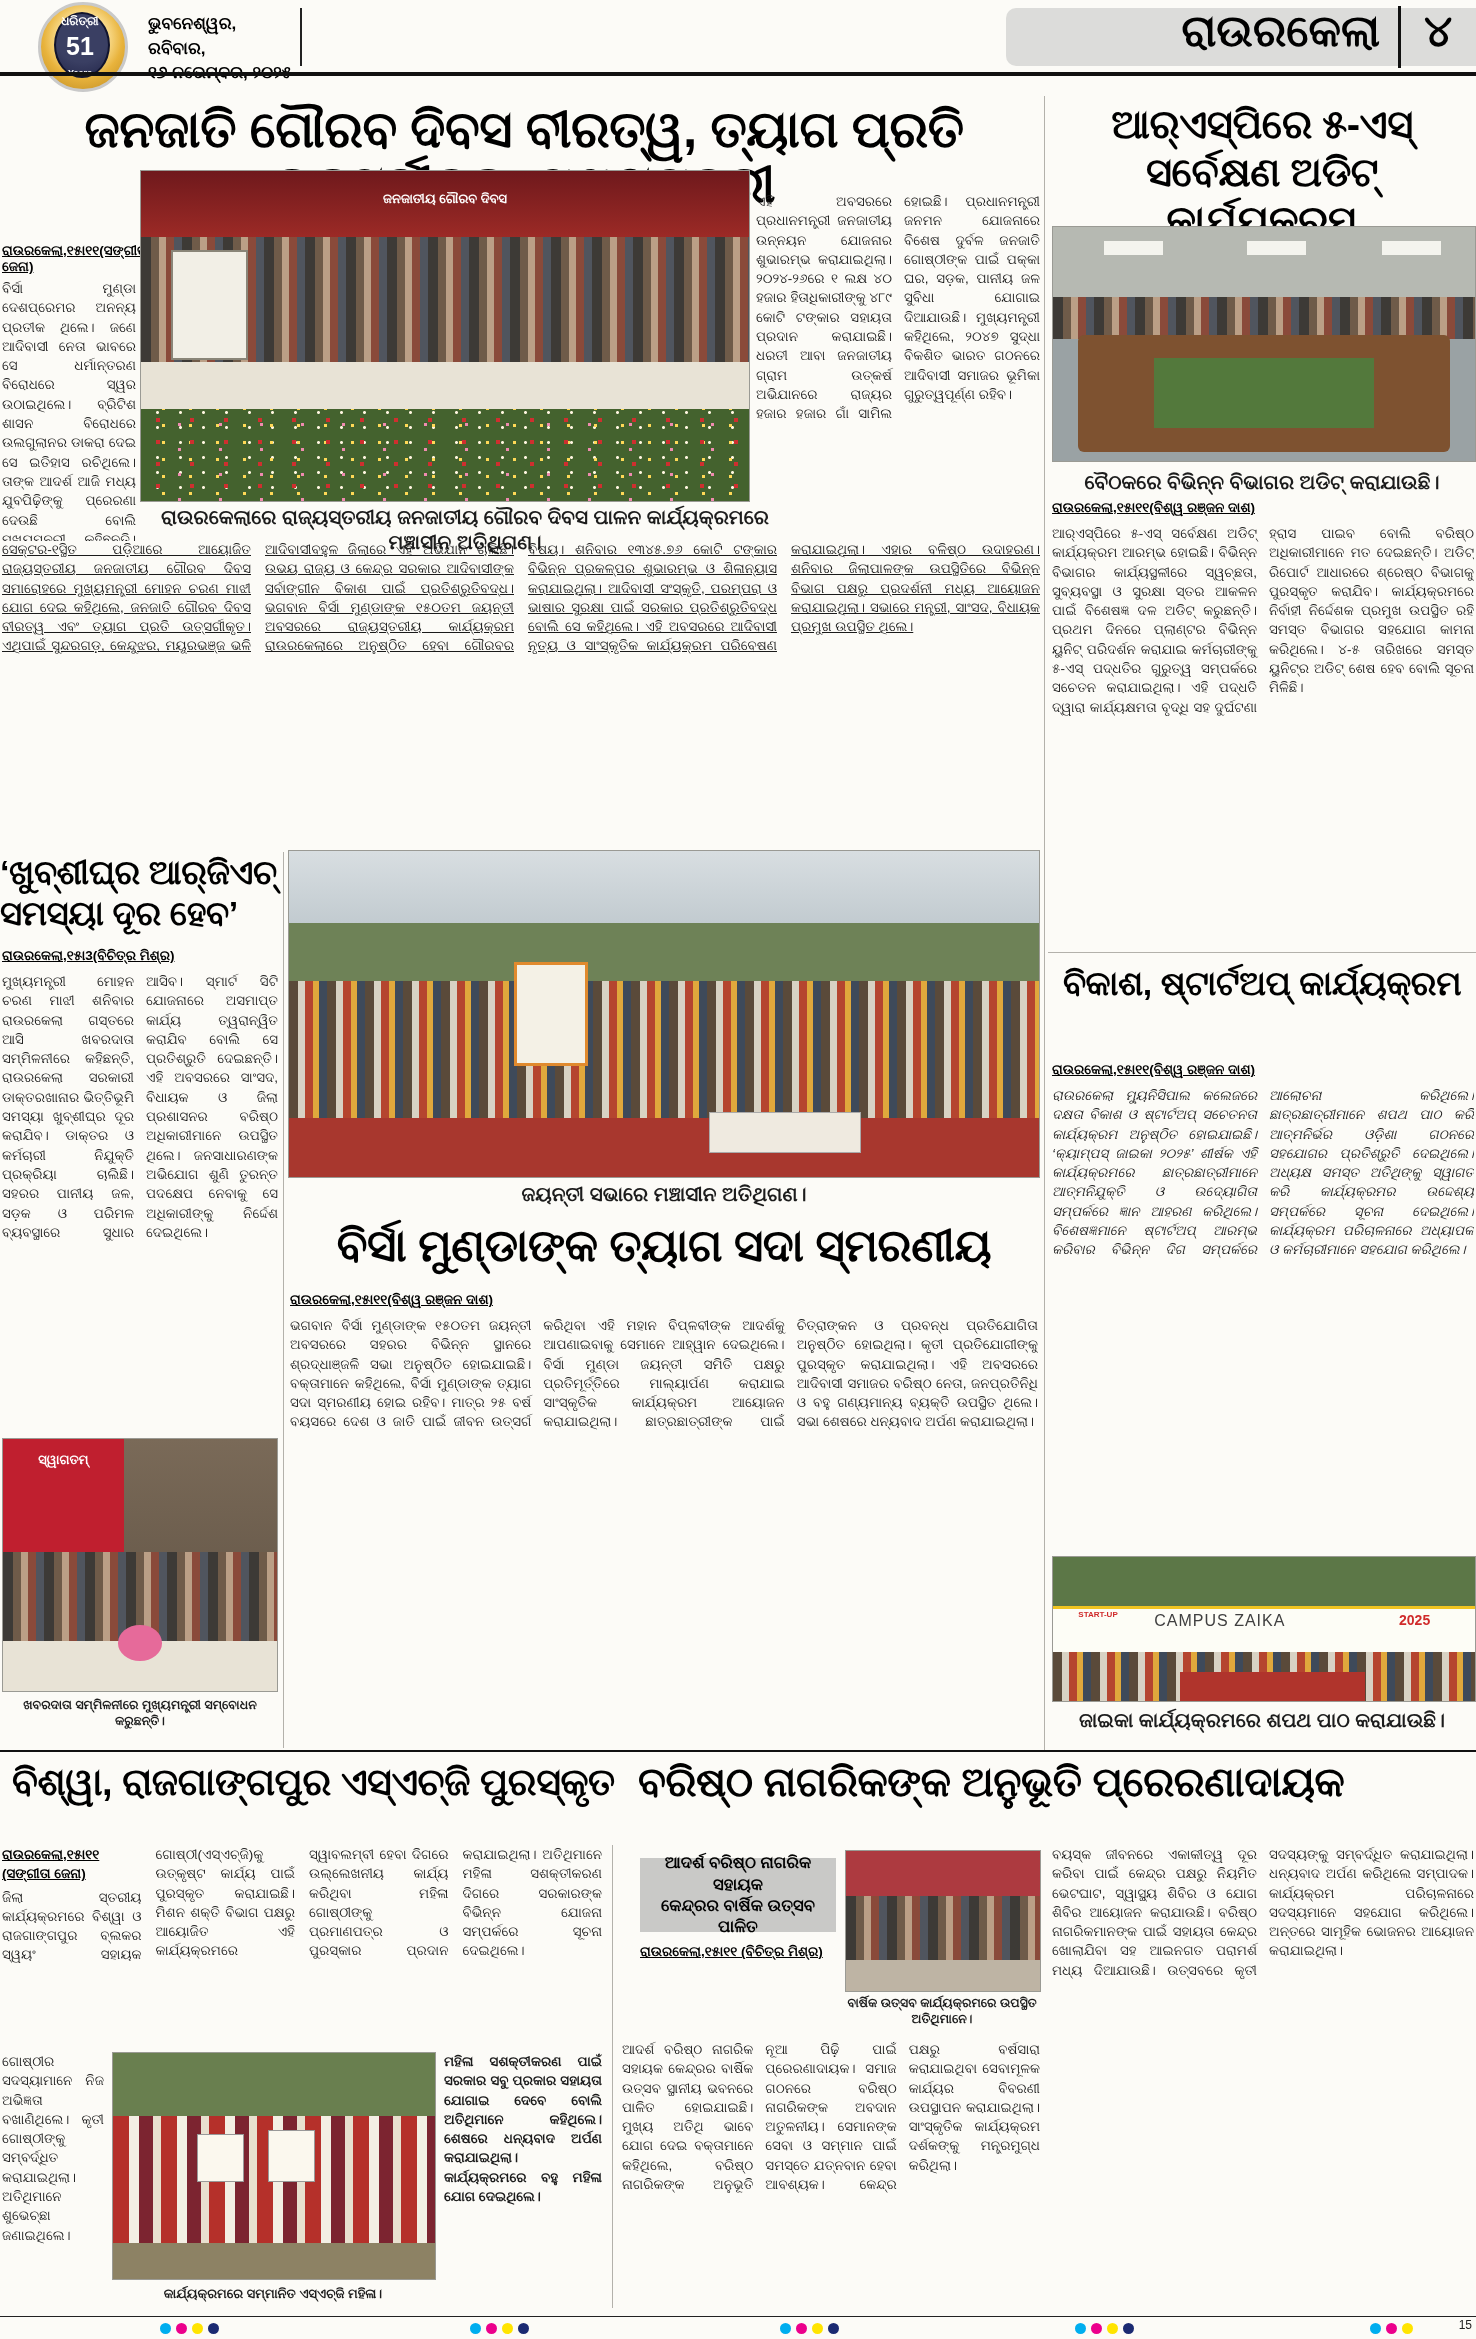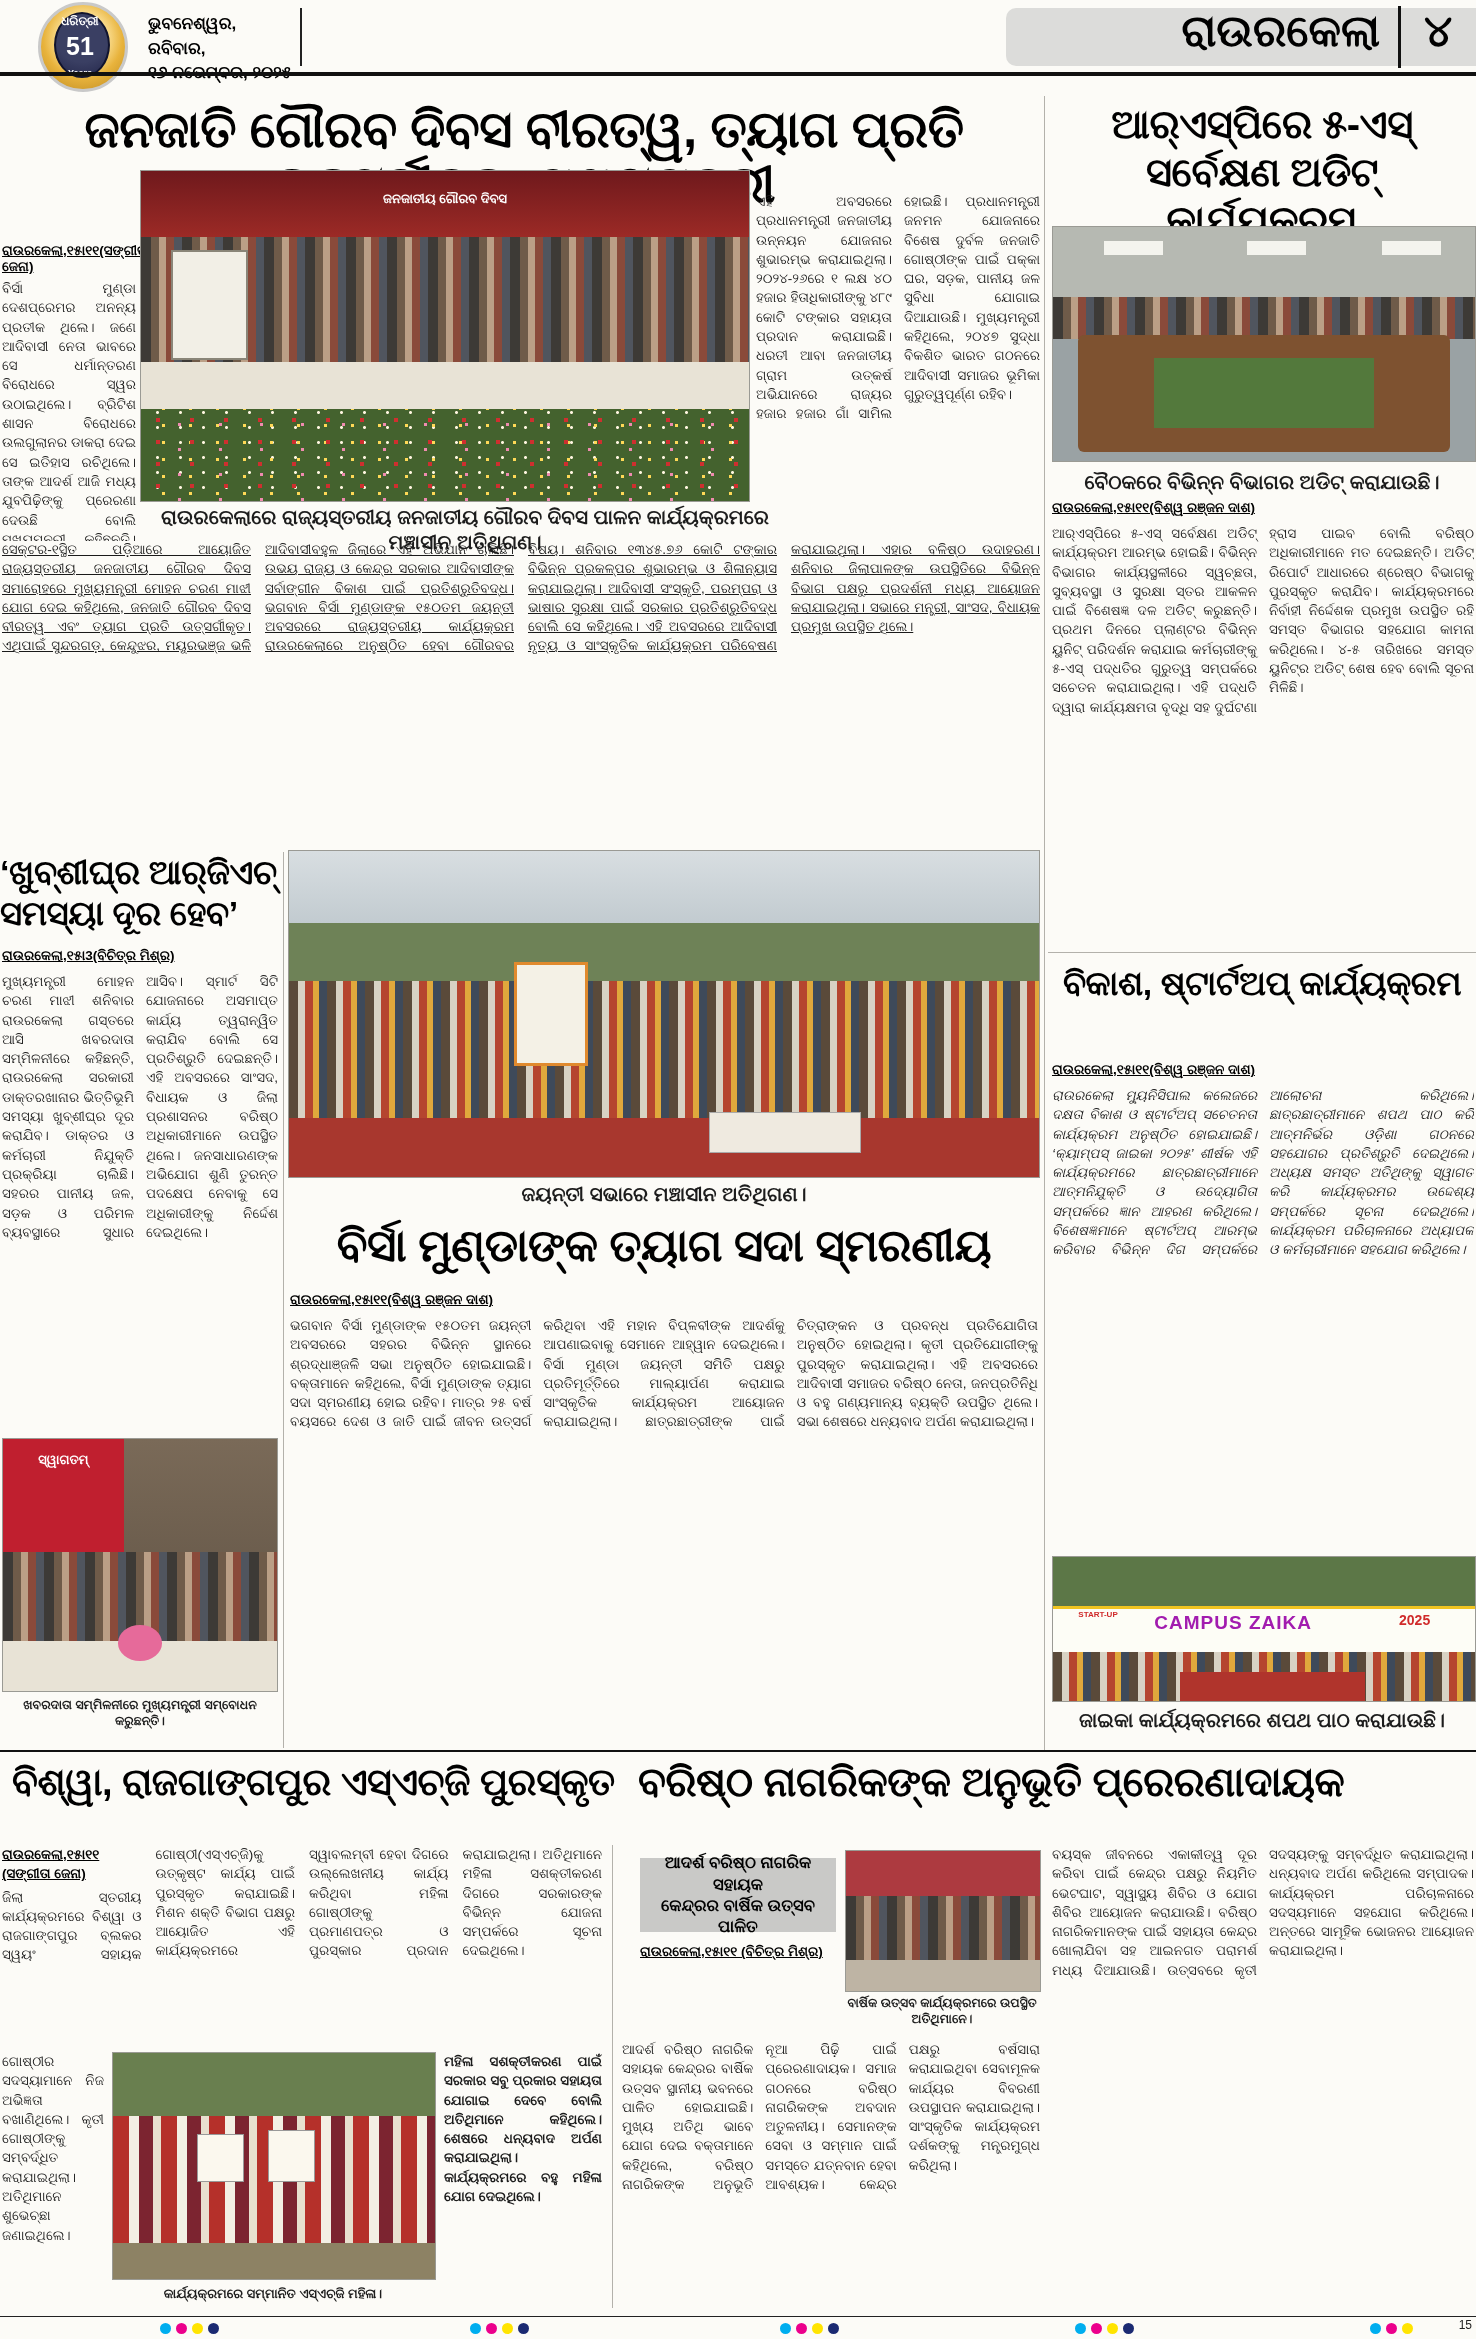--- a/index.html
+++ b/index.html
@@ -217,21 +217,21 @@
   <div>
     <div class="abs headline" id="municipal-headline">
       <div>ବିକାଶ, ଷ୍ଟାର୍ଟଅପ୍ କାର୍ଯ୍ୟକ୍ରମ</div>
     </div>
     <div class="abs dateline" id="municipal-dateline">ରାଉରକେଲା,୧୫ା୧୧(ବିଶ୍ୱ ରଞ୍ଜନ ଦାଶ)</div>
     <div class="abs body-text cols2" id="municipal-body">ରାଉରକେଲା ମ୍ୟୁନିସିପାଲ କଲେଜରେ ଦକ୍ଷତା ବିକାଶ ଓ ଷ୍ଟାର୍ଟଅପ୍ ସଚେତନତା କାର୍ଯ୍ୟକ୍ରମ ଅନୁଷ୍ଠିତ ହୋଇଯାଇଛି। ‘କ୍ୟାମ୍ପସ୍ ଜାଇକା ୨୦୨୫’ ଶୀର୍ଷକ ଏହି କାର୍ଯ୍ୟକ୍ରମରେ ଛାତ୍ରଛାତ୍ରୀମାନେ ଆତ୍ମନିଯୁକ୍ତି ଓ ଉଦ୍ୟୋଗିତା ସମ୍ପର୍କରେ ଜ୍ଞାନ ଆହରଣ କରିଥିଲେ। ବିଶେଷଜ୍ଞମାନେ ଷ୍ଟାର୍ଟଅପ୍ ଆରମ୍ଭ କରିବାର ବିଭିନ୍ନ ଦିଗ ସମ୍ପର୍କରେ ଆଲୋଚନା କରିଥିଲେ। ଛାତ୍ରଛାତ୍ରୀମାନେ ଶପଥ ପାଠ କରି ଆତ୍ମନିର୍ଭର ଓଡ଼ିଶା ଗଠନରେ ସହଯୋଗର ପ୍ରତିଶ୍ରୁତି ଦେଇଥିଲେ। ଅଧ୍ୟକ୍ଷ ସମସ୍ତ ଅତିଥିଙ୍କୁ ସ୍ୱାଗତ କରି କାର୍ଯ୍ୟକ୍ରମର ଉଦ୍ଦେଶ୍ୟ ସମ୍ପର୍କରେ ସୂଚନା ଦେଇଥିଲେ। କାର୍ଯ୍ୟକ୍ରମ ପରିଚାଳନାରେ ଅଧ୍ୟାପକ ଓ କର୍ମଚାରୀମାନେ ସହଯୋଗ କରିଥିଲେ।</div>
     <div class="photo" id="zaika-photo">
       <div class="ph-band" style="top:0;height:34%;background:#5c7747;"></div>
       <div class="ph-band" style="top:34%;height:32%;background:#fdfdf6;border-top:3px solid #f0c420;border-bottom:3px solid #f0c420;"></div>
       <div class="abs" style="left:6%;top:37%;font-size:8px;font-weight:bold;color:#d02b2b;">START-UP</div>
-      <div class="abs" style="left:24%;top:38%;font-size:19px;font-weight:700;color:#a21caf;letter-spacing:1px;">CAMPUS ZAIKA</div>
+      <div class="abs" style="left:24%;top:38%;font-size:16px;font-weight:400;color:#404040;letter-spacing:1px;">CAMPUS ZAIKA</div>
       <div class="abs" style="left:82%;top:38%;font-size:14px;font-weight:800;color:#d02b2b;">2025</div>
       <div class="ph-band crowd-bright" style="top:66%;height:34%;"></div>
       <div class="abs" style="left:30%;top:80%;width:44%;height:20%;background:#b0342c;"></div>
     </div>
     <div class="abs caption" id="zaika-caption">ଜାଇକା କାର୍ଯ୍ୟକ୍ରମରେ ଶପଥ ପାଠ କରାଯାଉଛି।</div>
   </div>
 
   <div class="abs" id="bottom-rule"></div>
   <div class="abs headline" id="shg-headline">ବିଶ୍ୱା, ରାଜଗାଙ୍ଗପୁର ଏସ୍‌ଏଚ୍‌ଜି ପୁରସ୍କୃତ</div>
   <div class="abs headline" id="senior-headline">ବରିଷ୍ଠ ନାଗରିକଙ୍କ ଅନୁଭୂତି ପ୍ରେରଣାଦାୟକ</div>

